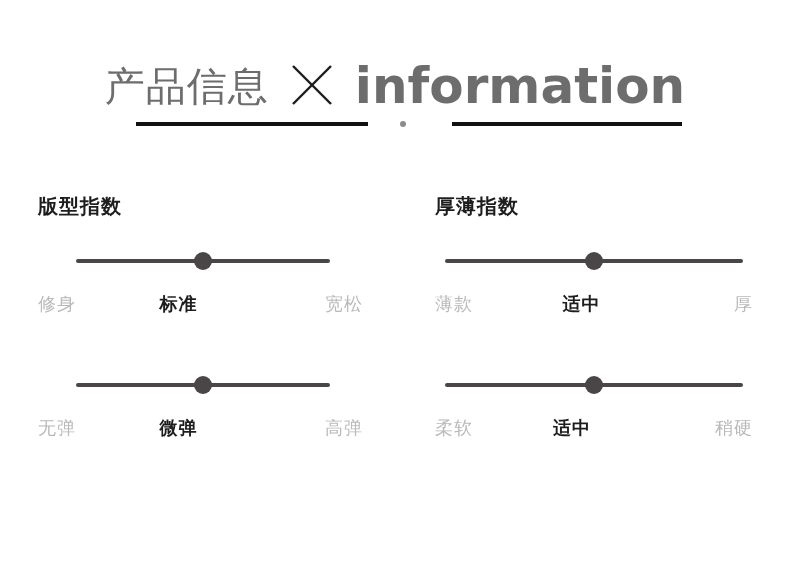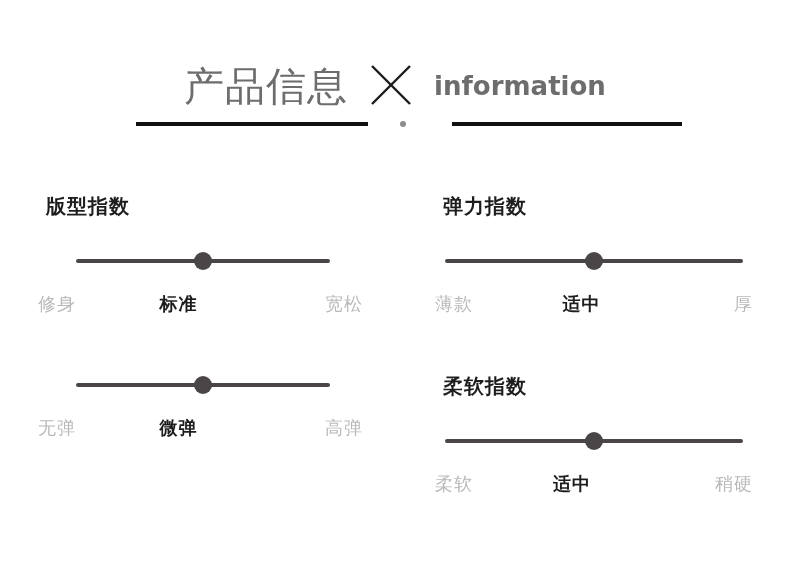--- a/index.html
+++ b/index.html
@@ -51,21 +51,21 @@
   .cross-icon {
     position: absolute;
     left: 50%;
     top: 4px;
     transform: translateX(-50%);
     width: 46px;
     height: 46px;
   }
   .cross-icon svg { display: block; }
   .title-en {
-    font-size: 26px;
+    font-size: 50px;
     line-height: 1;
     color: #6d6d6d;
     font-weight: 700;
     letter-spacing: 0px;
     white-space: nowrap;
   }
 
   .rule {
     position: absolute;
     height: 4px;
@@ -101,21 +101,21 @@
   }
   .index-block.col-left  { padding-left: 38px; padding-right: 32px; }
   .index-block.col-right { padding-left: 40px; padding-right: 37px; }
 
   .index-title {
     font-size: 20px;
     font-weight: 700;
     color: #1d1d1d;
     letter-spacing: 1px;
     line-height: 1;
-    margin: 0 0 36px 8px;
+    margin: 0 0 36px 0;
     white-space: nowrap;
   }
 
   .slider {
     position: relative;
     height: 18px;
     margin: 0 0 0 0;
   }
   .index-block.col-left  .slider { margin-left: 38px; margin-right: 33px; }
   .index-block.col-right .slider { margin-left: 10px; margin-right: 10px; }
@@ -190,21 +190,21 @@
       <div class="slider-handle" style="left:50%"></div>
     </div>
     <div class="scale-labels">
       <span class="scale-label pos-start">修身</span>
       <span class="scale-label pos-middle active">标准</span>
       <span class="scale-label pos-end">宽松</span>
     </div>
   </div>
 
   <div class="index-block col-right">
-    <div class="index-title">弹力指数</div>
+    <div class="index-title">厚薄指数</div>
     <div class="slider">
       <div class="slider-track"></div>
       <div class="slider-handle" style="left:50%"></div>
     </div>
     <div class="scale-labels">
       <span class="scale-label pos-start">薄款</span>
       <span class="scale-label pos-middle active">适中</span>
       <span class="scale-label pos-end">厚</span>
     </div>
   </div>
@@ -215,21 +215,20 @@
       <div class="slider-handle" style="left:50%"></div>
     </div>
     <div class="scale-labels">
       <span class="scale-label pos-start">无弹</span>
       <span class="scale-label pos-middle active">微弹</span>
       <span class="scale-label pos-end">高弹</span>
     </div>
   </div>
 
   <div class="index-block col-right">
-    <div class="index-title">柔软指数</div>
     <div class="slider">
       <div class="slider-track"></div>
       <div class="slider-handle" style="left:50%"></div>
     </div>
     <div class="scale-labels">
       <span class="scale-label pos-start">柔软</span>
       <span class="scale-label pos-middle active">适中</span>
       <span class="scale-label pos-end">稍硬</span>
     </div>
   </div>

